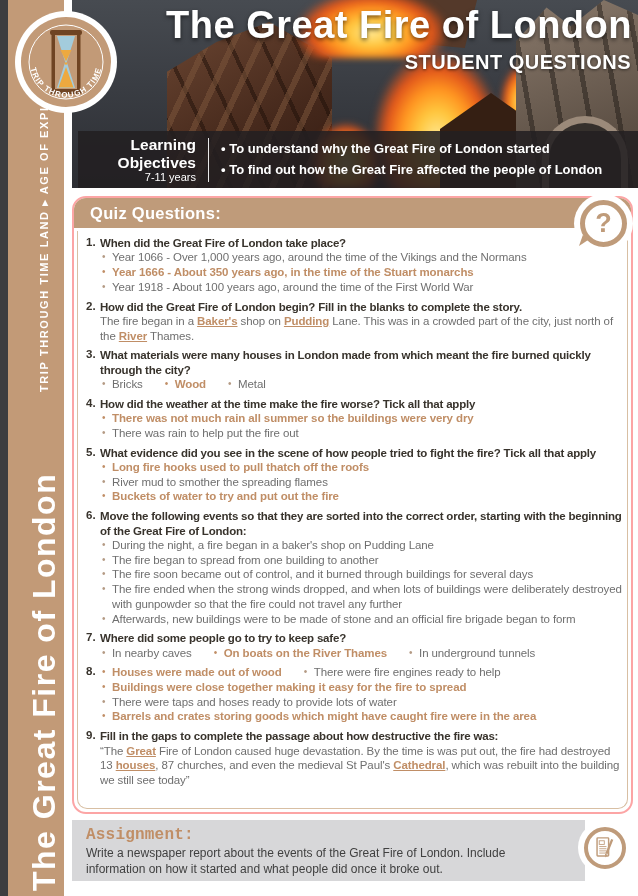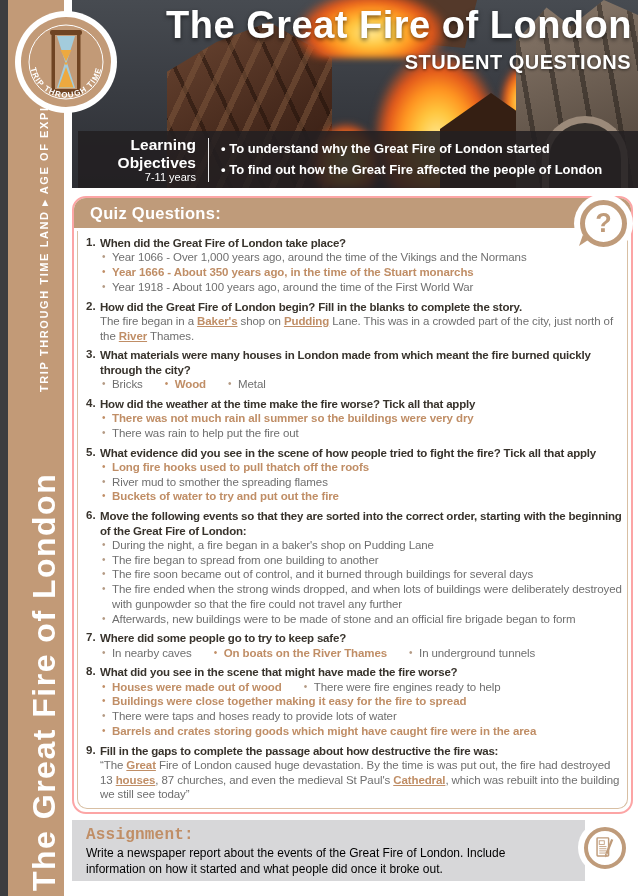--- a/index.html
+++ b/index.html
@@ -84,21 +84,21 @@
   .q-badge .ring { width:47px; height:47px; border:5px solid #bf9b7a; border-radius:50%; background:#fff;
                    display:flex; align-items:center; justify-content:center;
                    color:#bf9b7a; font-weight:bold; font-size:27px; }
   .q-badge::after { content:""; position:absolute; left:5px; bottom:7px; width:11px; height:11px;
                     background:#bf9b7a; clip-path:polygon(0 100%, 100% 35%, 35% 0); }
 
   
   .assignment { position:absolute; left:72px; top:820px; width:513px; height:61px; background:#d7d7d9;
                 padding:6px 14px; }
   .a-head { color:#c08e66; font-weight:bold; font-size:16px; letter-spacing:.2px;font-family:Liberation Mono, monospace; }
-  .a-text { color:#000000; font-size:12px; line-height:1.35; width:480px; margin-top:1px; }
+  .a-text { color:#404040; font-size:12px; line-height:1.35; width:480px; margin-top:1px; }
   .a-badge { position:absolute; left:578px; top:821px; width:53px; height:53px; background:#fff;
              border-radius:50%; z-index:7; display:flex; align-items:center; justify-content:center; }
   .a-badge .ring { width:42px; height:42px; border:4px solid #bf9b7a; border-radius:50%; background:#fff;
                    display:flex; align-items:center; justify-content:center; }
 
   .logo { position:absolute; left:14px; top:10px; width:104px; height:104px; z-index:10; }
 </style>
 </head>
 <body>
 
@@ -274,21 +274,20 @@
             <div class="opt correct">
               <span class="opt-text">On boats on the River Thames</span>
             </div>
             <div class="opt">
               <span class="opt-text">In underground tunnels</span>
             </div>
           </div>
         </div>
         <div class="question">
           <span class="q-num">8.</span>
-          <div class="q-title">What did you see in the scene that might have made the fire worse?</div>
           <div class="q-row">
             <div class="opt correct">
               <span class="opt-text">Houses were made out of wood</span>
             </div>
             <div class="opt">
               <span class="opt-text">There were fire engines ready to help</span>
             </div>
           </div>
           <div class="q-row">
             <div class="opt correct">

